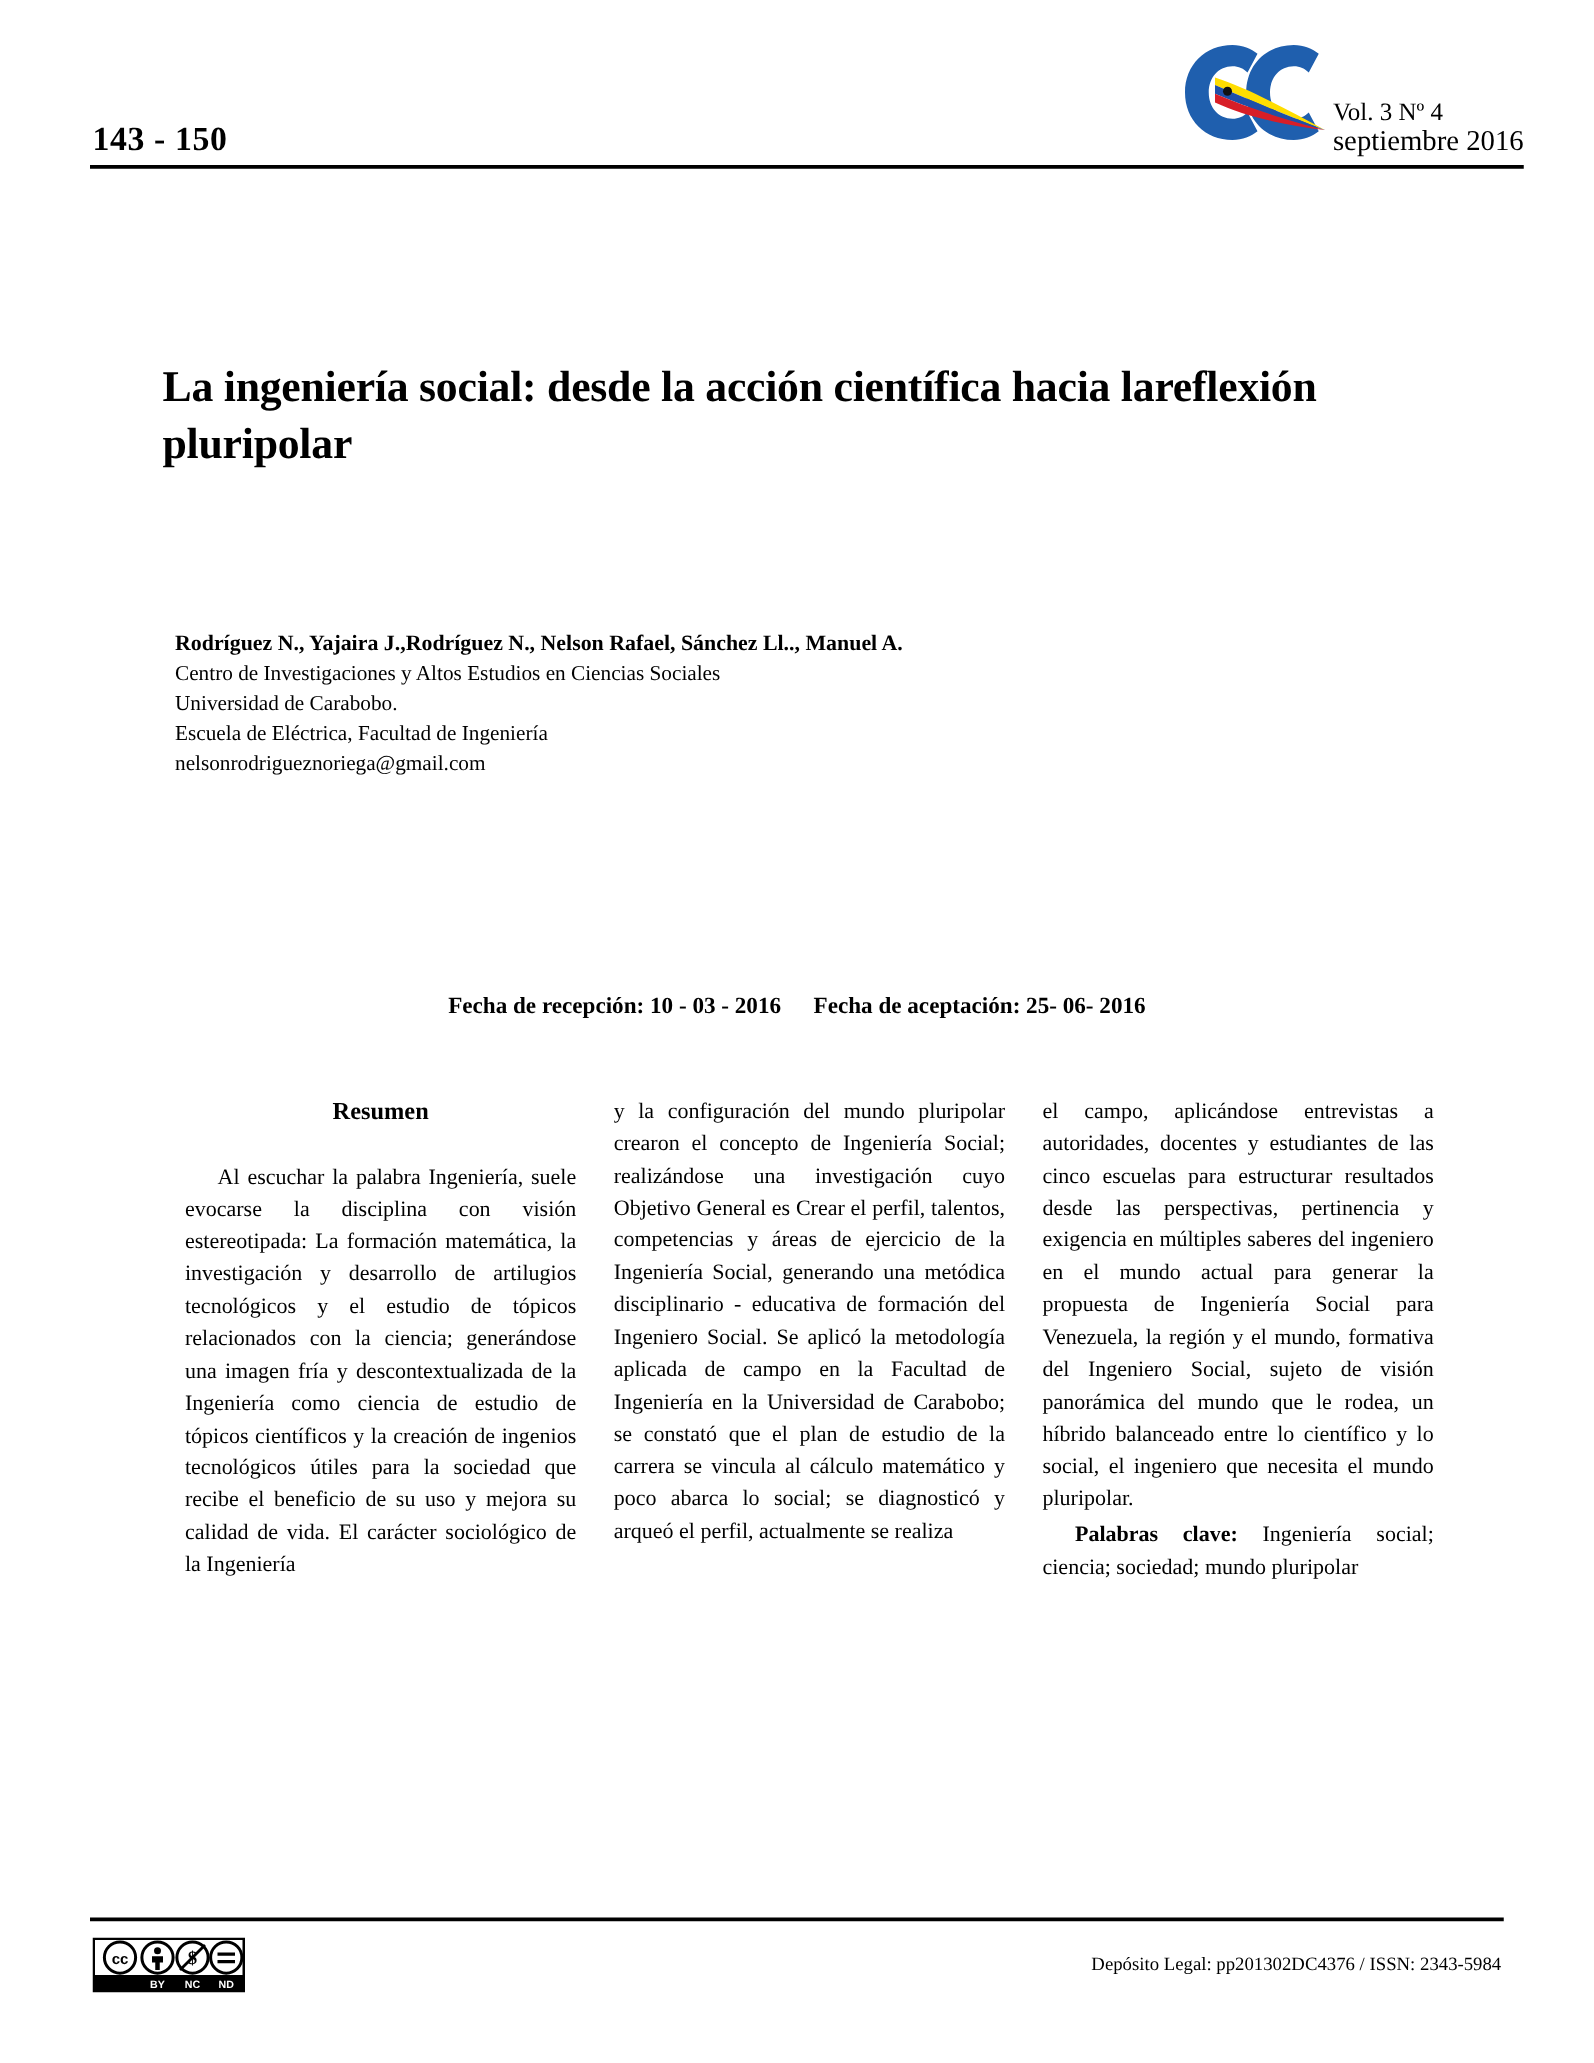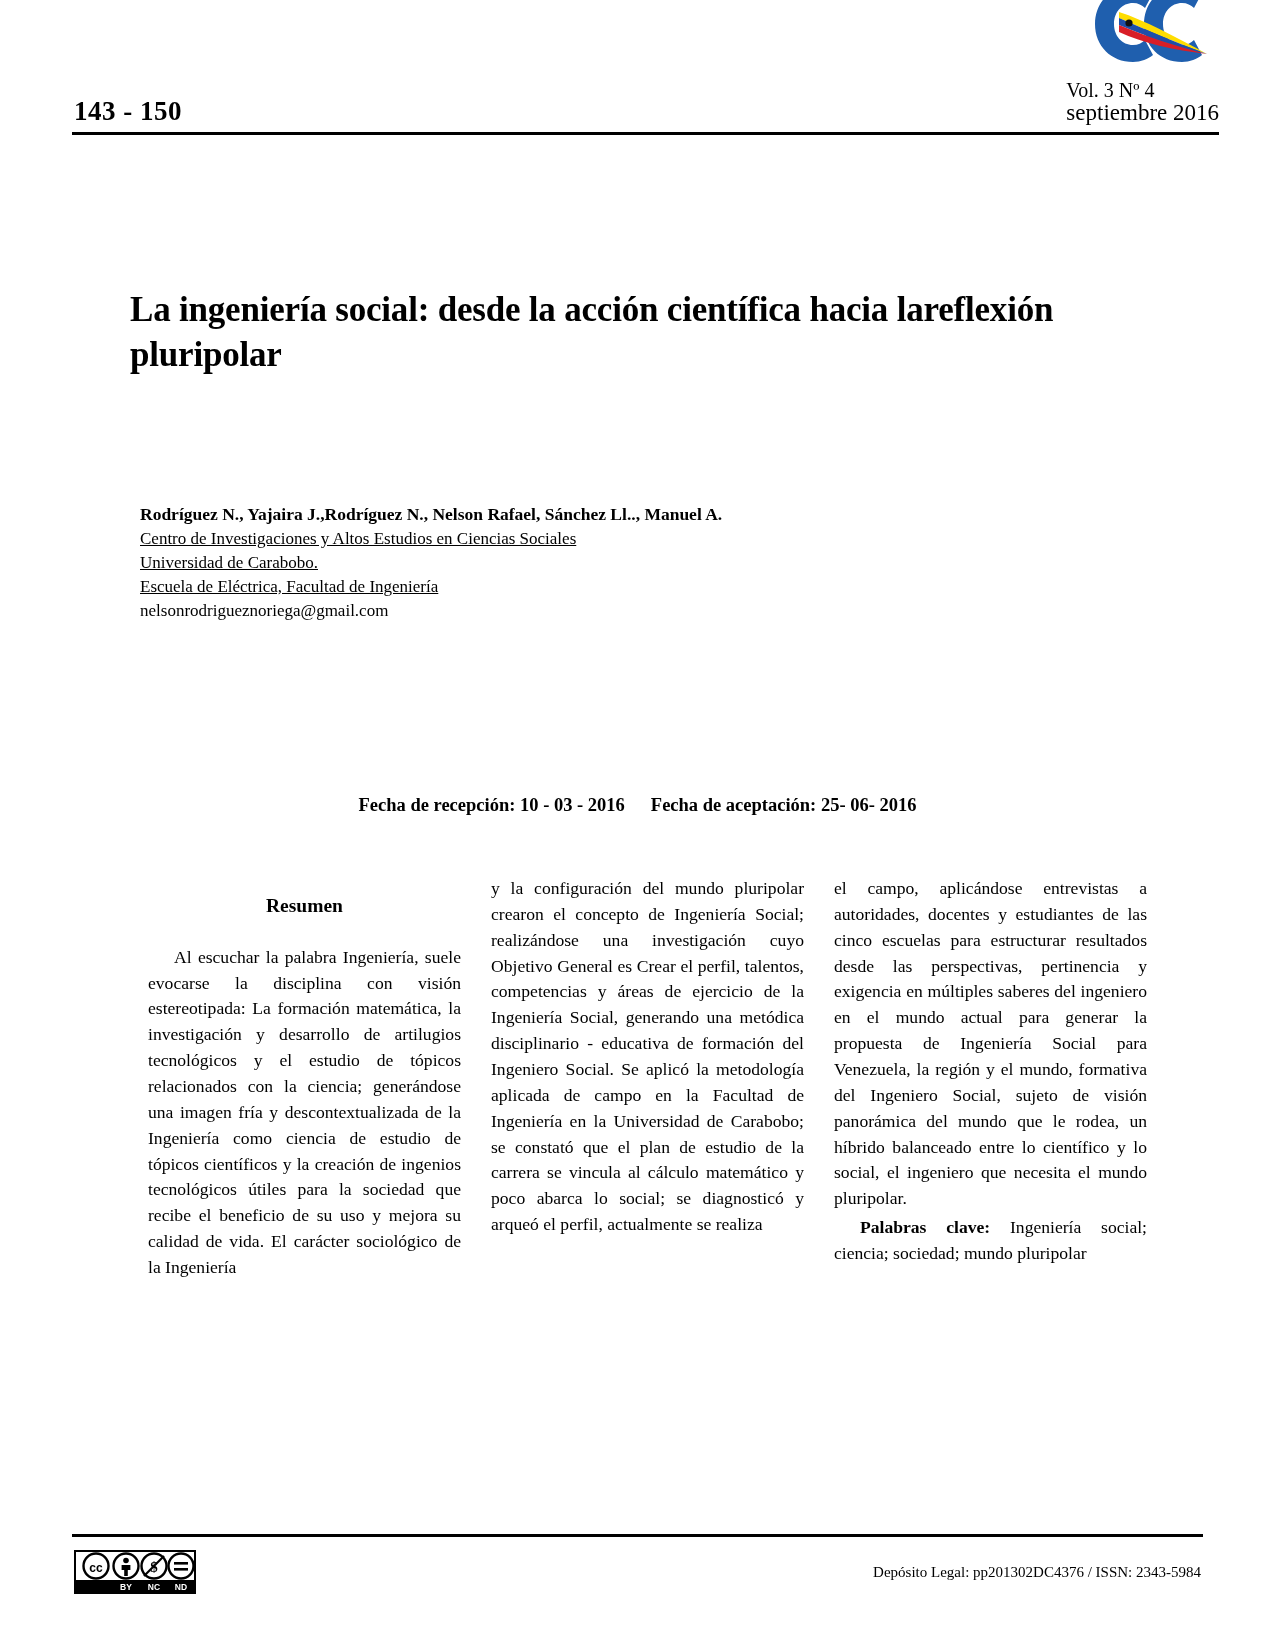--- a/index.html
+++ b/index.html
@@ -46,21 +46,20 @@
   }
 
   .journal-mark {
     position: absolute;
     right: 0;
     top: 6px;
     height: 104px;
     display: flex;
     align-items: flex-end;
     justify-content: flex-end;
-    flex-direction: column;
   }
   .logo-wrap {
     position: relative;
     width: 128px;
     height: 100px;
     margin-right: 2px;
   }
   .logo-wrap svg { display: block; }
   .vol-block {
     text-align: left;
@@ -91,21 +90,20 @@
     width: 995px;
     top: 502px;
     line-height: 1.42;
   }
   .authors-names {
     font-size: 17.5px;
     font-weight: bold;
   }
   .affil {
     font-size: 17px;
-    text-decoration: underline;
   }
   .email {
     font-size: 17px;
   }
 
   
   .dates {
     position: absolute;
     left: 140px;
     width: 995px;
@@ -130,21 +128,21 @@
     font-size: 17.6px;
     line-height: 1.47;
     text-align: justify;
     text-justify: inter-word;
     hyphens: manual;
   }
   .col-heading {
     text-align: center;
     font-weight: bold;
     font-size: 19.5px;
-    margin: 16px 0 24px 0;
+    margin: 0 0 24px 0;
   }
   .col p {
     margin: 0;
     text-indent: 26px;
     text-align: justify;
   }
   .col p.noindent { text-indent: 0; }
   .col p + p { margin-top: 3px; }
   .kw-label { font-weight: bold; }
 

